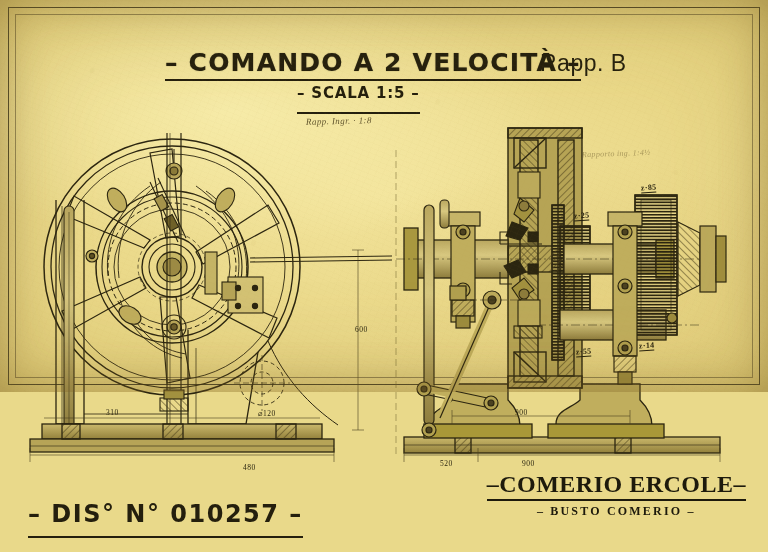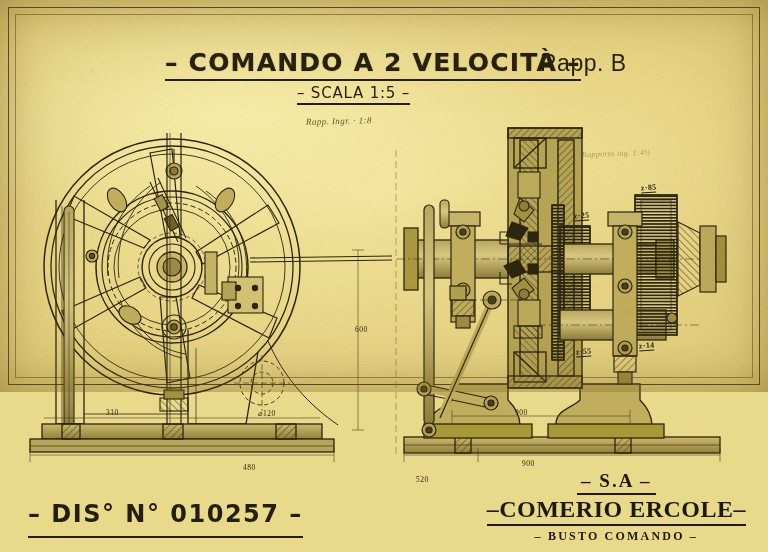--- a/index.html
+++ b/index.html
@@ -60,22 +60,22 @@
     border-bottom:2.4px solid #241f0d;padding-bottom:2px;
     text-shadow:0 0 1px rgba(40,34,12,.5);
   }
   #title-type{
     left:540px;top:50px;
     font-size:23px;font-weight:normal;letter-spacing:.5px;
     font-family:"Liberation Sans", sans-serif;
   }
   #title-scale{
     left:297px;top:84px;
-    font-size:15px;font-weight:normal;letter-spacing:.8px;
-    border-bottom:2px solid #241f0d;padding-bottom:1px;
+    font-size:15px;font-weight:bold;letter-spacing:.8px;
+    border-bottom:2px solid #241f0d;padding-bottom:10px;
   }
   #note-left{
     position:absolute;left:306px;top:116px;
     font-size:9px;color:#463a18;font-style:italic;
     font-family:"Liberation Serif", serif;letter-spacing:.4px;
     transform:rotate(-1.5deg);opacity:.85;
   }
   #note-right{
     position:absolute;left:582px;top:149px;
     font-size:8px;color:#6b5a2c;font-style:italic;
@@ -444,32 +444,31 @@
   <div class="ttl" id="title-main">– COMANDO  A  2 VELOCITÀ –</div>
   <div class="ttl" id="title-type">Rapp. B ­</div>
   <div class="ttl" id="title-scale">– SCALA 1:5 –</div>
 
   <div id="note-left">Rapp. Ingr. · 1:8</div>
   <div id="note-right">Rapporto ing. 1:4½</div>
 
   <div id="dwg-no">– DIS° N° 010257 –</div>
 
   <div id="firm">
-    <div><span id="firm-sa">– S.A –</span></div>
     <div id="firm-name">–COMERIO ERCOLE–</div>
-    <div id="firm-city">– BUSTO COMANDO –</div>
+    <div id="firm-city">– BUSTO COMERIO –</div>
   </div>
 
   <div id="labels-layer">
       <div class="dim" style="left: 106px; top: 408px;">310</div>
       <div class="dim" style="left: 258px; top: 409px;">⌀120</div>
       <div class="dim" style="left: 243px; top: 463px;">480</div>
       <div class="dim" style="left: 355px; top: 325px;">600</div>
       <div class="dim" style="left: 515px; top: 408px;">900</div>
-      <div class="dim" style="left: 416px; top: 459px; margin-top: 16px;">520</div>
+      <div class="dim" style="left: 440px; top: 459px;">520</div>
       <div class="dim" style="left: 522px; top: 459px;">900</div>
       <div class="gear-lbl" style="left: 641px; top: 183px;">z·85</div>
       <div class="gear-lbl" style="left: 574px; top: 211px;">z·25</div>
       <div class="gear-lbl" style="left: 576px; top: 347px;">z·55</div>
       <div class="gear-lbl" style="left: 639px; top: 341px;">z·14</div>
     </div>
 
   <div id="grain"></div>
   <div id="vignette"></div>
 </div>

